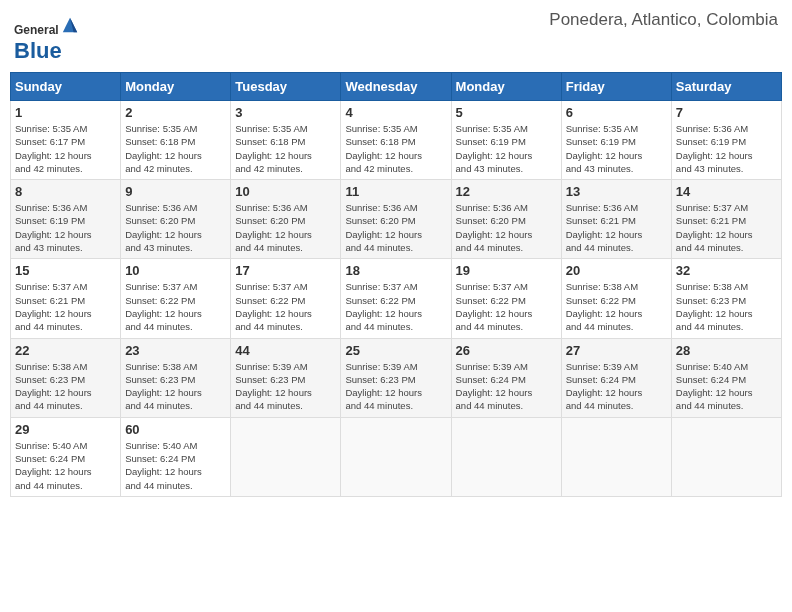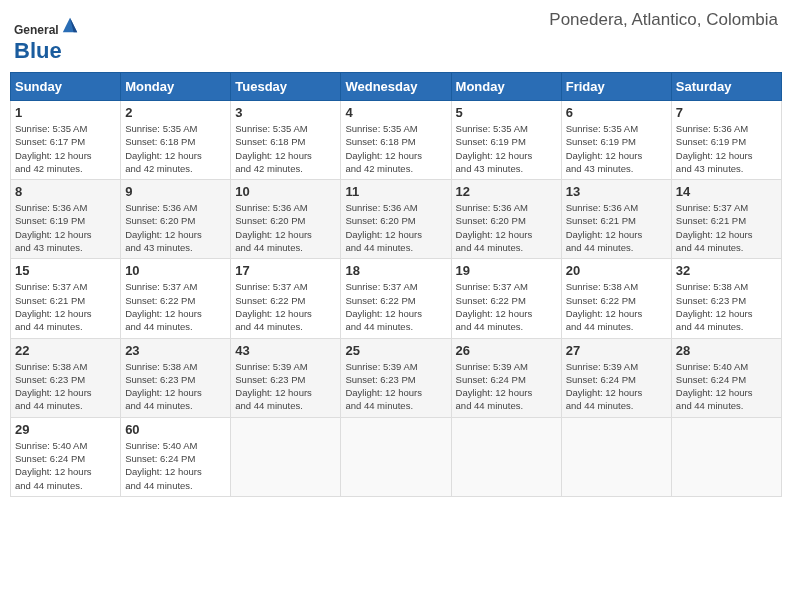--- a/index.html
+++ b/index.html
@@ -219,21 +219,21 @@
       <tr>
         <td>
           <span class="day-number">22</span>
           <div class="day-info">Sunrise: 5:38 AM<br>Sunset: 6:23 PM<br>Daylight: 12 hours<br>and 44 minutes.</div>
         </td>
         <td>
           <span class="day-number">23</span>
           <div class="day-info">Sunrise: 5:38 AM<br>Sunset: 6:23 PM<br>Daylight: 12 hours<br>and 44 minutes.</div>
         </td>
         <td>
-          <span class="day-number">43</span>
+          <span class="day-number">44</span>
           <div class="day-info">Sunrise: 5:39 AM<br>Sunset: 6:23 PM<br>Daylight: 12 hours<br>and 44 minutes.</div>
         </td>
         <td>
           <span class="day-number">25</span>
           <div class="day-info">Sunrise: 5:39 AM<br>Sunset: 6:23 PM<br>Daylight: 12 hours<br>and 44 minutes.</div>
         </td>
         <td>
           <span class="day-number">26</span>
           <div class="day-info">Sunrise: 5:39 AM<br>Sunset: 6:24 PM<br>Daylight: 12 hours<br>and 44 minutes.</div>
         </td>

